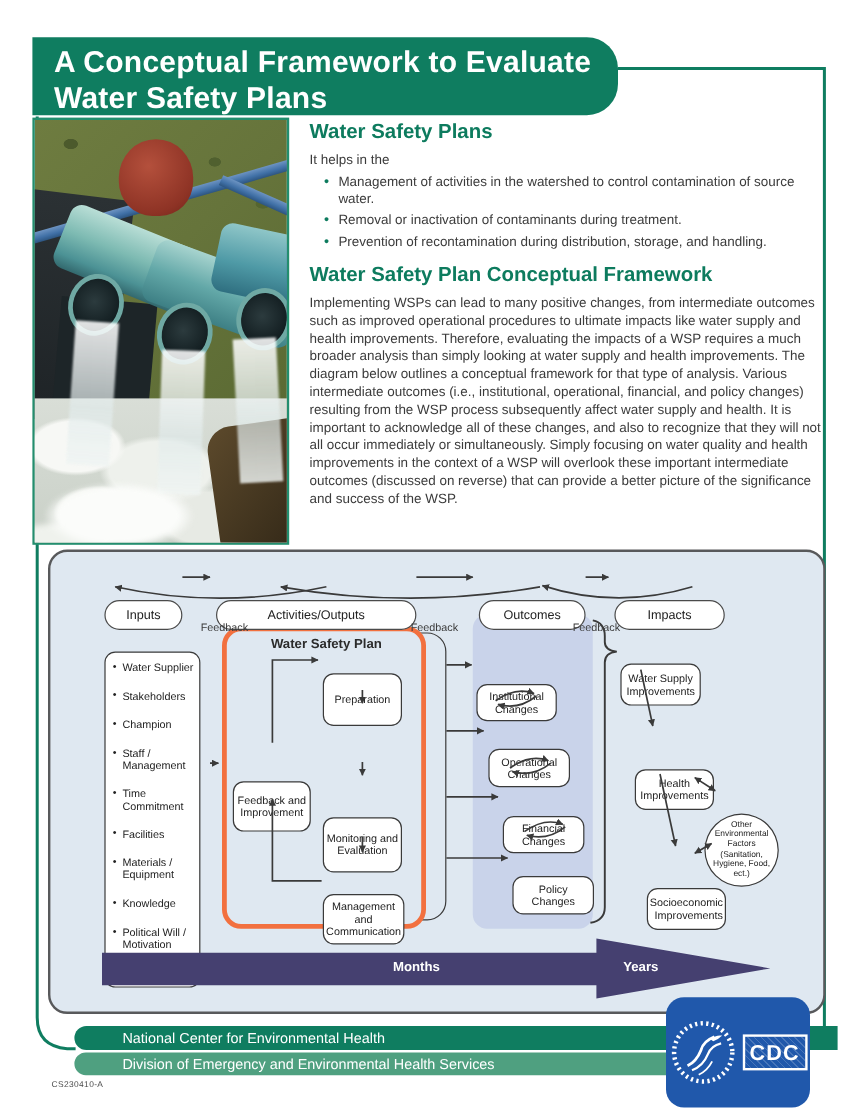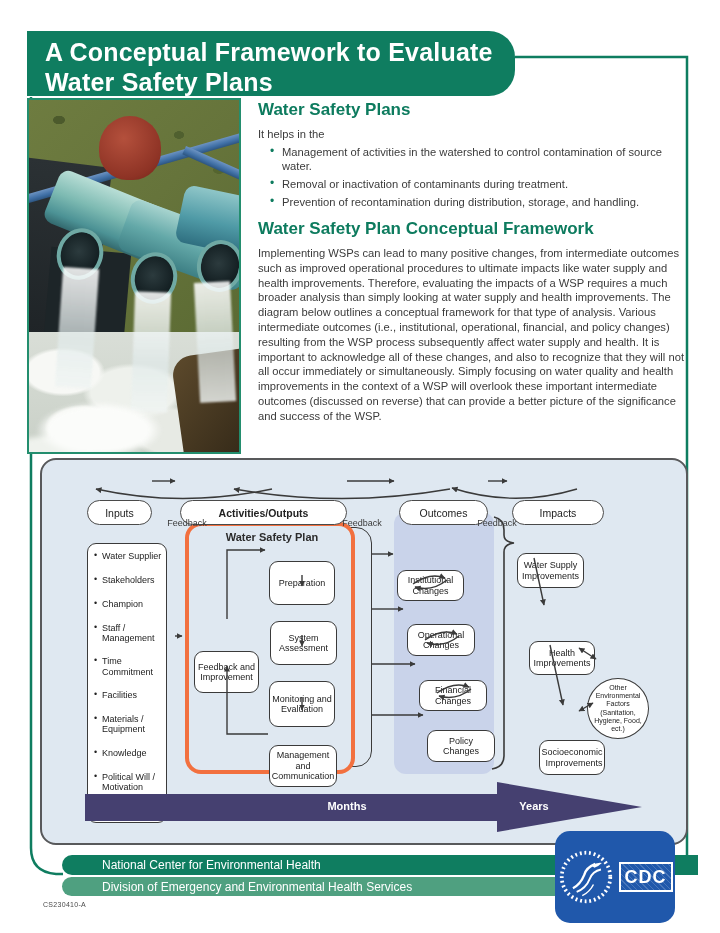--- a/index.html
+++ b/index.html
@@ -147,21 +147,21 @@
   <p class="body-txt" style="line-height:1.32;">Implementing WSPs can lead to many positive changes, from intermediate outcomes such as improved operational procedures to ultimate impacts like water supply and health improvements. Therefore, evaluating the impacts of a WSP requires a much broader analysis than simply looking at water supply and health improvements. The diagram below outlines a conceptual framework for that type of analysis. Various intermediate outcomes (i.e., institutional, operational, financial, and policy changes) resulting from the WSP process subsequently affect water supply and health. It is important to acknowledge all of these changes, and also to recognize that they will not all occur immediately or simultaneously. Simply focusing on water quality and health improvements in the context of a WSP will overlook these important intermediate outcomes (discussed on reverse) that can provide a better picture of the significance and success of the WSP.</p>
 </div>
 
 <div class="diagram">
 
   <div class="abs lavender"></div>
   <div class="abs shadow-rect"></div>
   <div class="abs orange-box"></div>
 
   <div class="abs pill z3" style="left:45px;width:65px;">Inputs</div>
-  <div class="abs pill z3" style="left:138px;width:167px;font-weight:bold;">Activities/Outputs</div>
+  <div class="abs pill z3" style="left:138px;width:167px;">Activities/Outputs</div>
   <div class="abs pill z3" style="left:357px;width:89px;">Outcomes</div>
   <div class="abs pill z3" style="left:470px;width:92px;">Impacts</div>
   <div class="abs fb-label z3" style="left:110px;">Feedback</div>
   <div class="abs fb-label z3" style="left:285px;">Feedback</div>
   <div class="abs fb-label z3" style="left:420px;">Feedback</div>
 
   <div class="abs inputs-box z3">
     <div class="in-item">Water Supplier</div>
     <div class="in-item">Stakeholders</div>
     <div class="in-item">Champion</div>
@@ -169,21 +169,20 @@
     <div class="in-item">Time Commitment</div>
     <div class="in-item">Facilities</div>
     <div class="in-item">Materials / Equipment</div>
     <div class="in-item">Knowledge</div>
     <div class="in-item">Political Will / Motivation</div>
     <div class="in-item">Funds</div>
   </div>
 
   <div class="abs wsp-title z3">Water Safety Plan</div>
   <div class="abs node z3" style="left:227px;top:70px;width:66px;height:44px;">Preparation</div>
-  <div class="abs node z3" style="left:228px;top:130px;width:67px;height:44px;">System Assessment</div>
   <div class="abs node z3" style="left:227px;top:190px;width:66px;height:46px;">Monitoring and Evaluation</div>
   <div class="abs node z3" style="left:227px;top:254px;width:68px;height:42px;">Management and Communication</div>
   <div class="abs node z3" style="left:152px;top:160px;width:65px;height:42px;">Feedback and Improvement</div>
 
   <div class="abs node z3" style="left:355px;top:79px;width:67px;height:31px;">Institutional Changes</div>
   <div class="abs node z3" style="left:365px;top:133px;width:68px;height:32px;">Operational Changes</div>
   <div class="abs node z3" style="left:377px;top:189px;width:68px;height:31px;">Financial Changes</div>
   <div class="abs node z3" style="left:385px;top:239px;width:68px;height:32px;">Policy Changes</div>
 
   <div class="abs node z3" style="left:475px;top:62px;width:67px;height:35px;">Water Supply Improvements</div>

